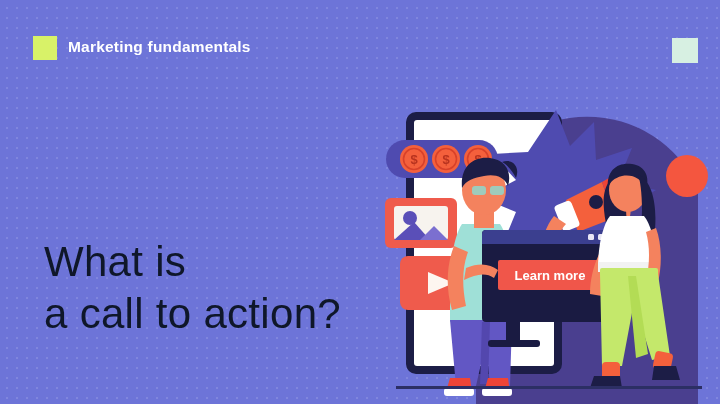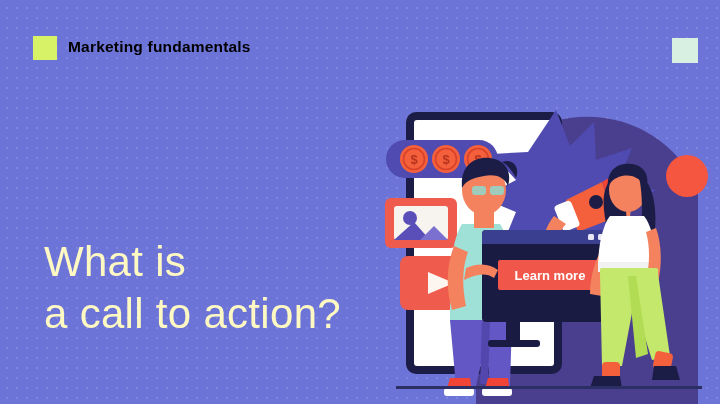--- a/index.html
+++ b/index.html
@@ -42,37 +42,37 @@
     position: absolute;
     left: 33px; top: 36px;
     width: 24px; height: 24px;
     background: #d8f268;
   }
   #eyebrow-text {
     position: absolute;
     left: 68px; top: 38px;
     font-size: 15.5px;
     letter-spacing: 0.2px;
-    color: #000000;
+    color: #ffffff;
     font-weight: 600;
     white-space: nowrap;
   }
   #corner-swatch {
     position: absolute;
     left: 672px; top: 38px;
     width: 26px; height: 25px;
     background: #d7f0e2;
   }
 
   
   #headline {
     position: absolute;
     left: 44px; top: 236px;
     z-index: 6;
-    color: #fef9c3;
+    color: #0f172a;
     font-size: 42px;
     font-weight: 300;
     line-height: 52px;
     letter-spacing: 0.3px;
     white-space: pre-line;
   }
 
   
   #illustration {
     position: absolute;

